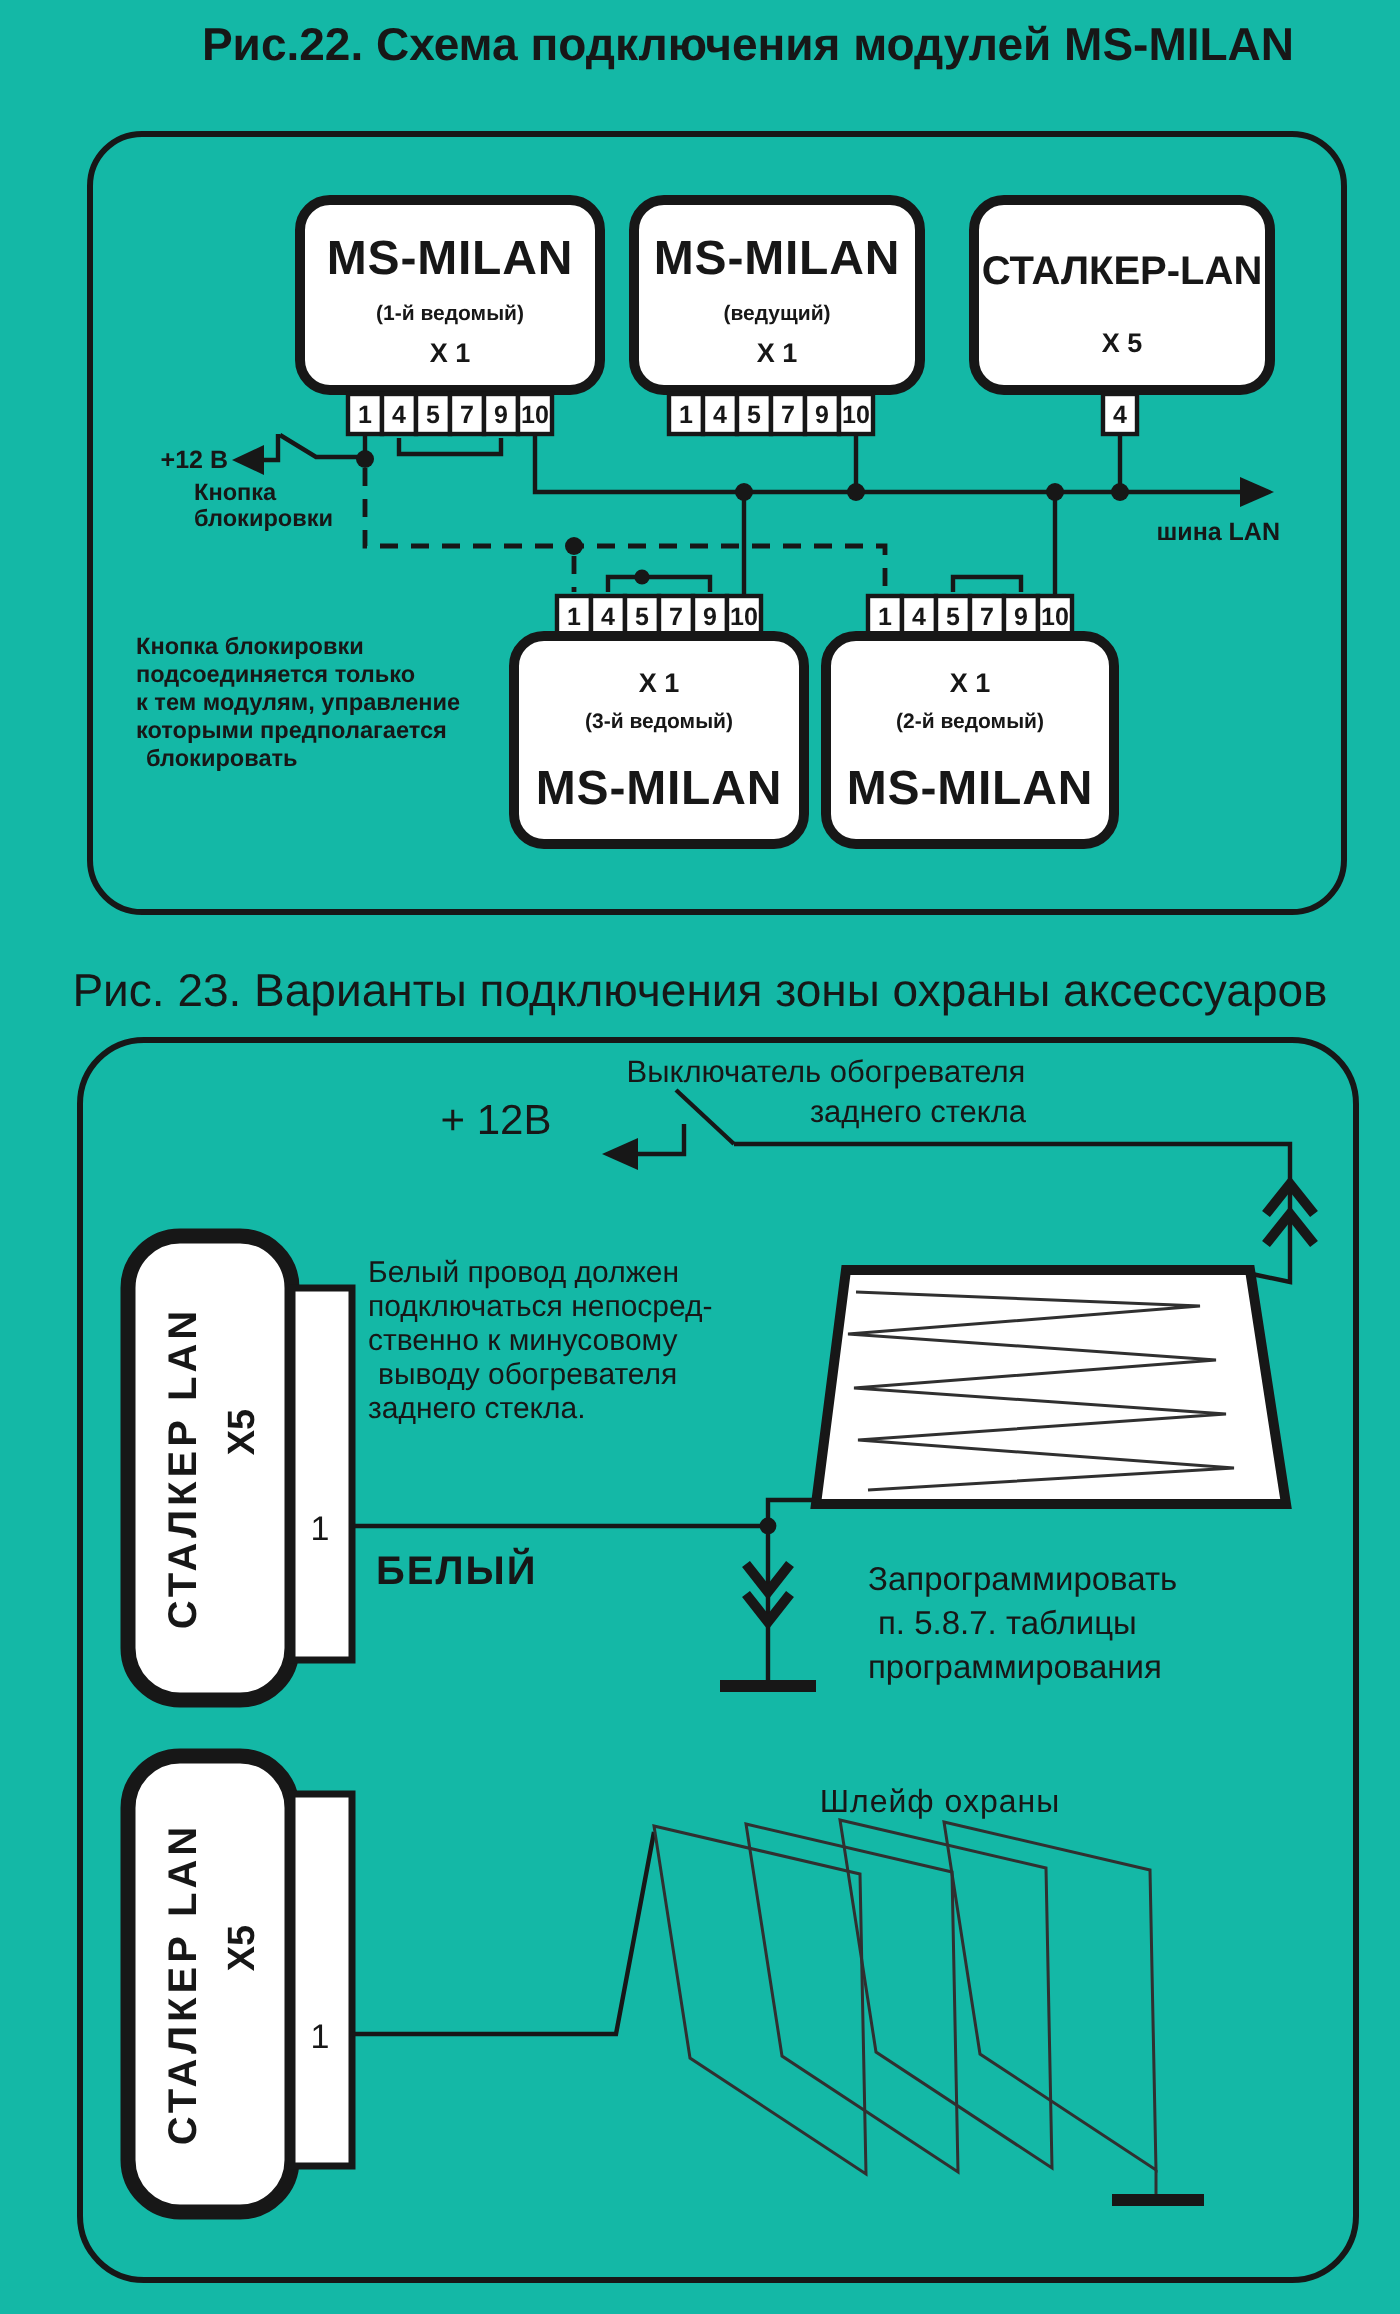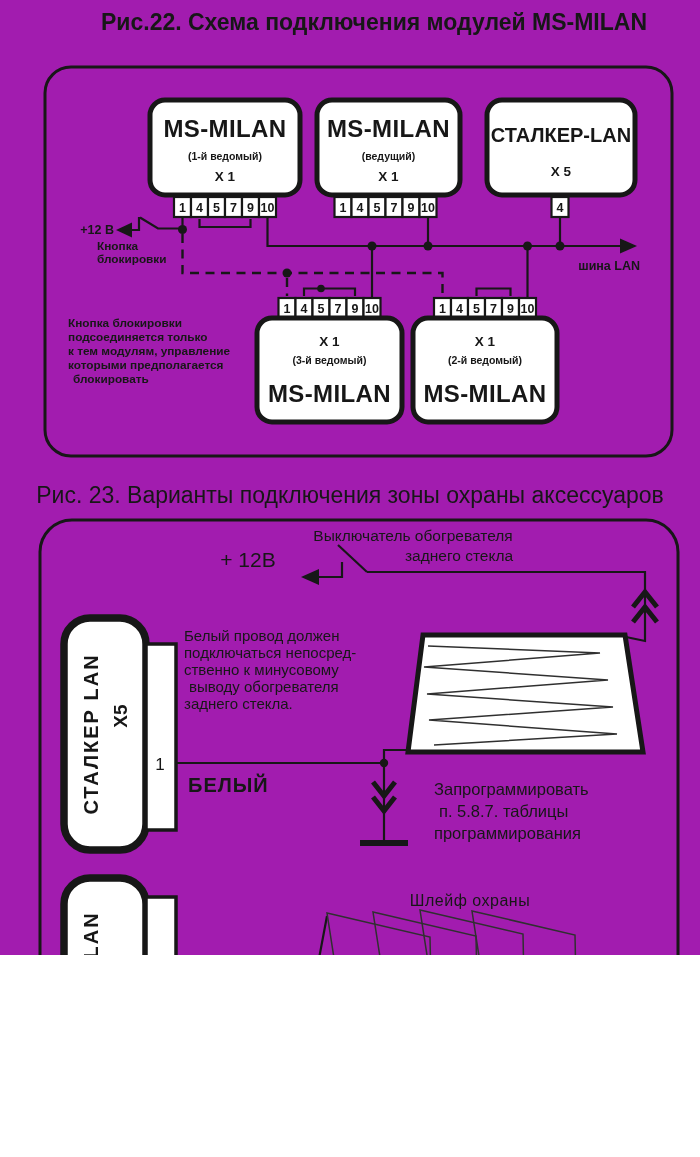--- a/index.html
+++ b/index.html
@@ -1,16 +1,16 @@
 <!DOCTYPE html>
 <html><head>
 <meta charset="utf-8">
 <style>
   html,body{margin:0;padding:0;background:#ffffff;}
-  .page{position:relative;width:700px;height:955px;background:#a21caf;overflow:hidden;}
+  .page{position:relative;width:700px;height:1157px;background:#14b8a6;overflow:hidden;}
   svg text{font-family:"Liberation Sans","DejaVu Sans",sans-serif;fill:#171717;}
   .title1{font-size:23px;font-weight:700;text-anchor:middle;}
   .title2{font-size:23px;font-weight:400;text-anchor:middle;}
   .big{font-size:24px;font-weight:700;text-anchor:middle;letter-spacing:.4px;}
   .stk{font-size:20px;font-weight:700;text-anchor:middle;}
   .sub{font-size:10.5px;font-weight:700;text-anchor:middle;}
   .xc{font-size:13.5px;font-weight:700;text-anchor:middle;}
   .pin{font-size:12.5px;font-weight:700;text-anchor:middle;}
   .sm{font-size:11.8px;font-weight:600;}
   .sm2{font-size:12.5px;font-weight:600;}

